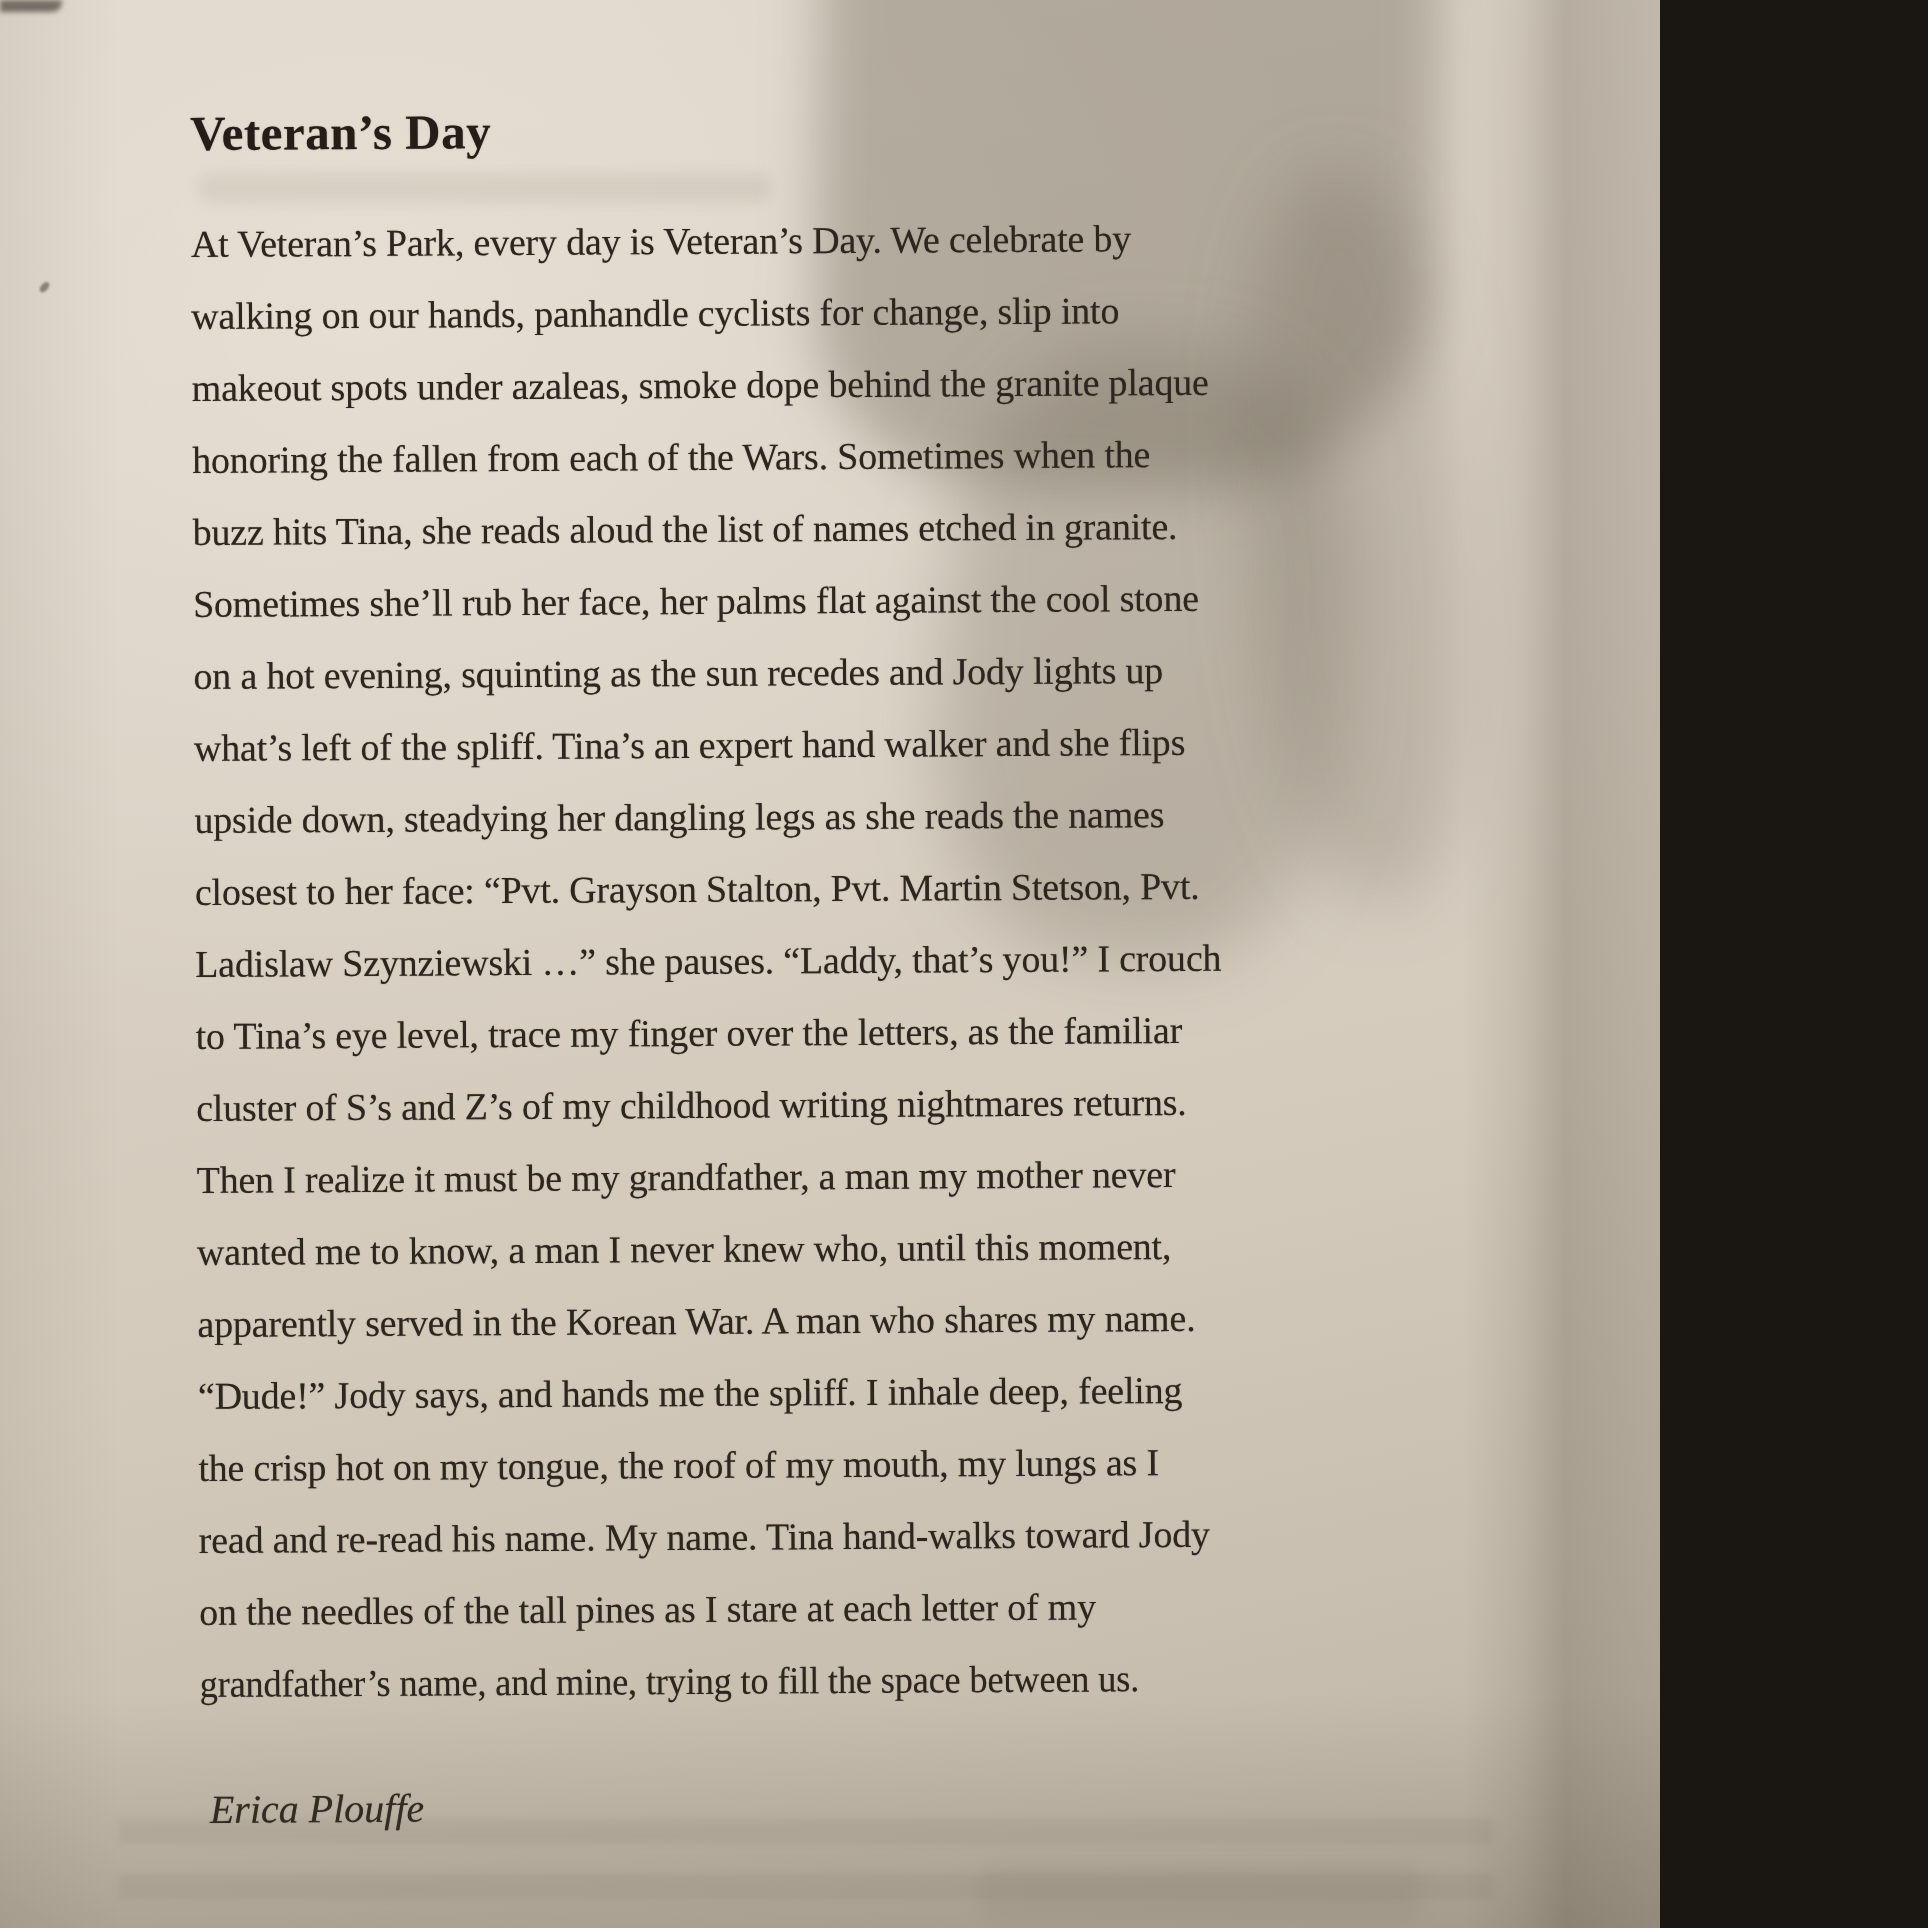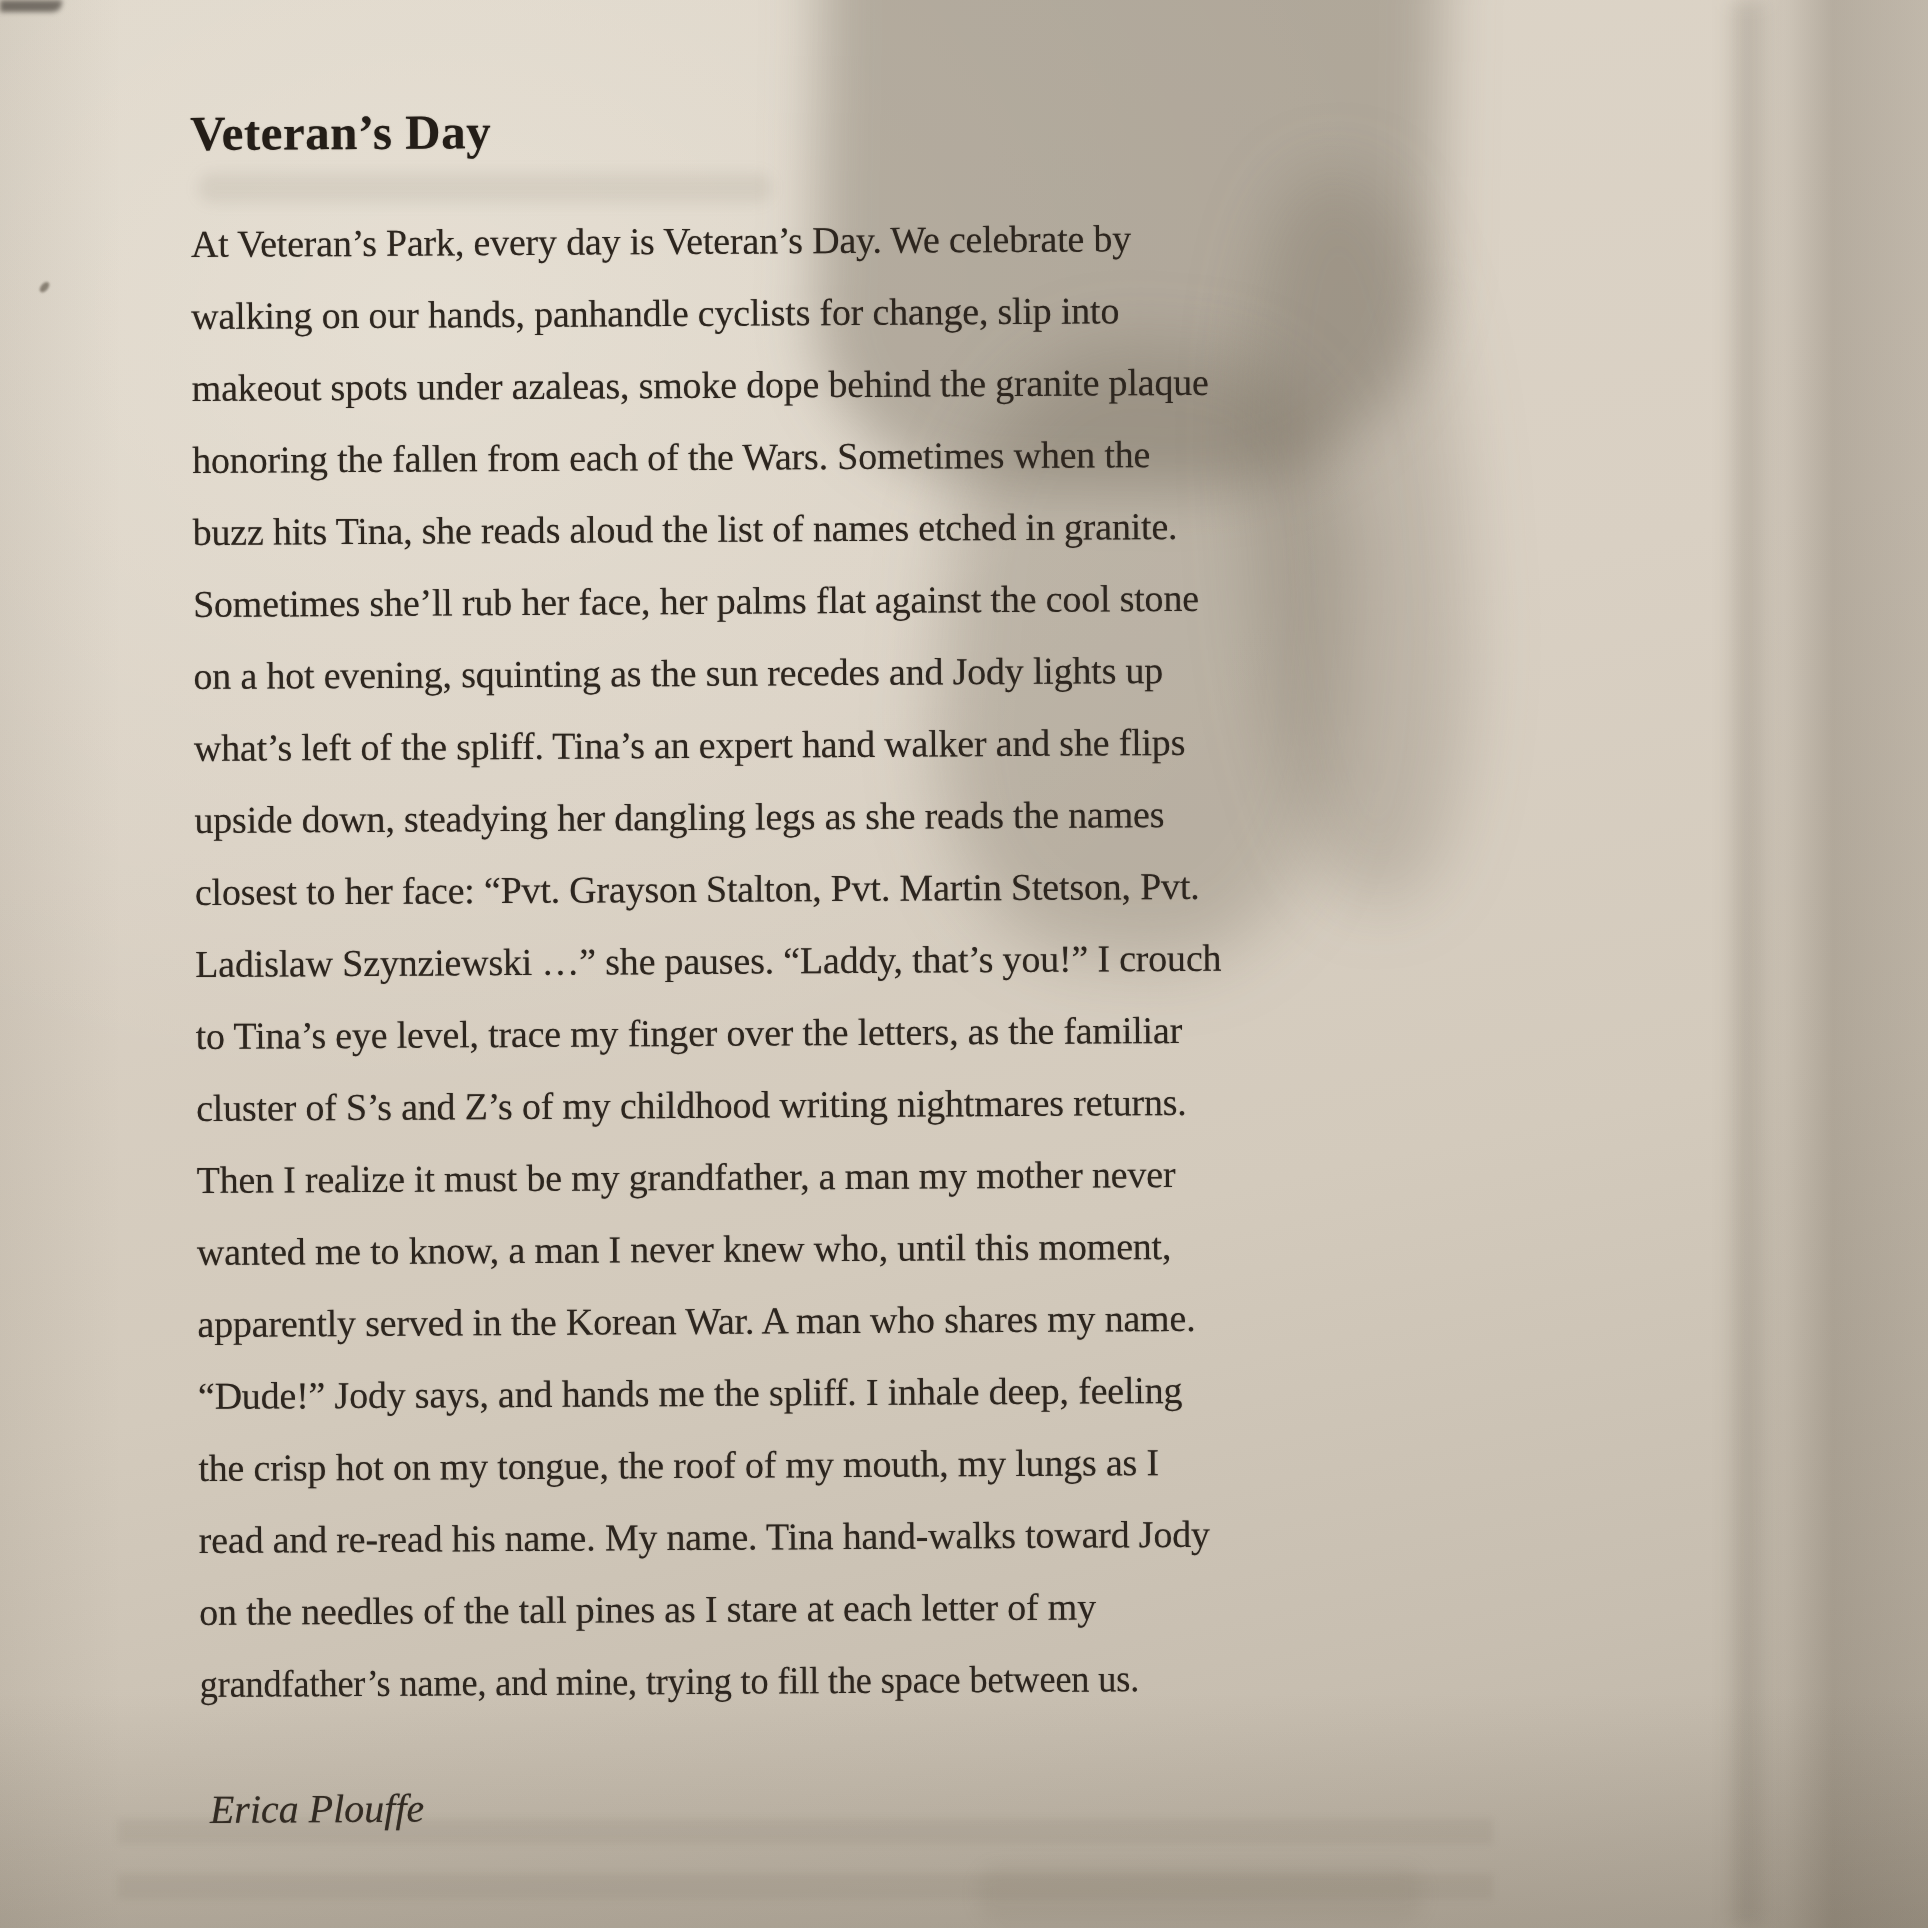--- a/index.html
+++ b/index.html
@@ -1,18 +1,18 @@
 <!DOCTYPE html>
 <html style="font-size:15px"><head>
 <meta charset="utf-8">
 <style>
   html, body { margin: 0; padding: 0; background: #1a1712; }
   .photo {
     position: relative;
-    width: 1928px;
+    width: 1660px;
     height: 1928px;
     overflow: hidden;
     background:
       radial-gradient(ellipse 1412px 1130px at 22% 16%, rgba(255,252,243,0.28), rgba(255,252,243,0) 70%),
       linear-gradient(168deg, #ddd5c8 0%, #d9d0c3 38%, #d3cabc 62%, #c7beb0 84%, #bbb2a4 100%);
     font-family: "Liberation Serif", "DejaVu Serif", serif;
   }
 
   
   .shadow { position: absolute; pointer-events: none; }

